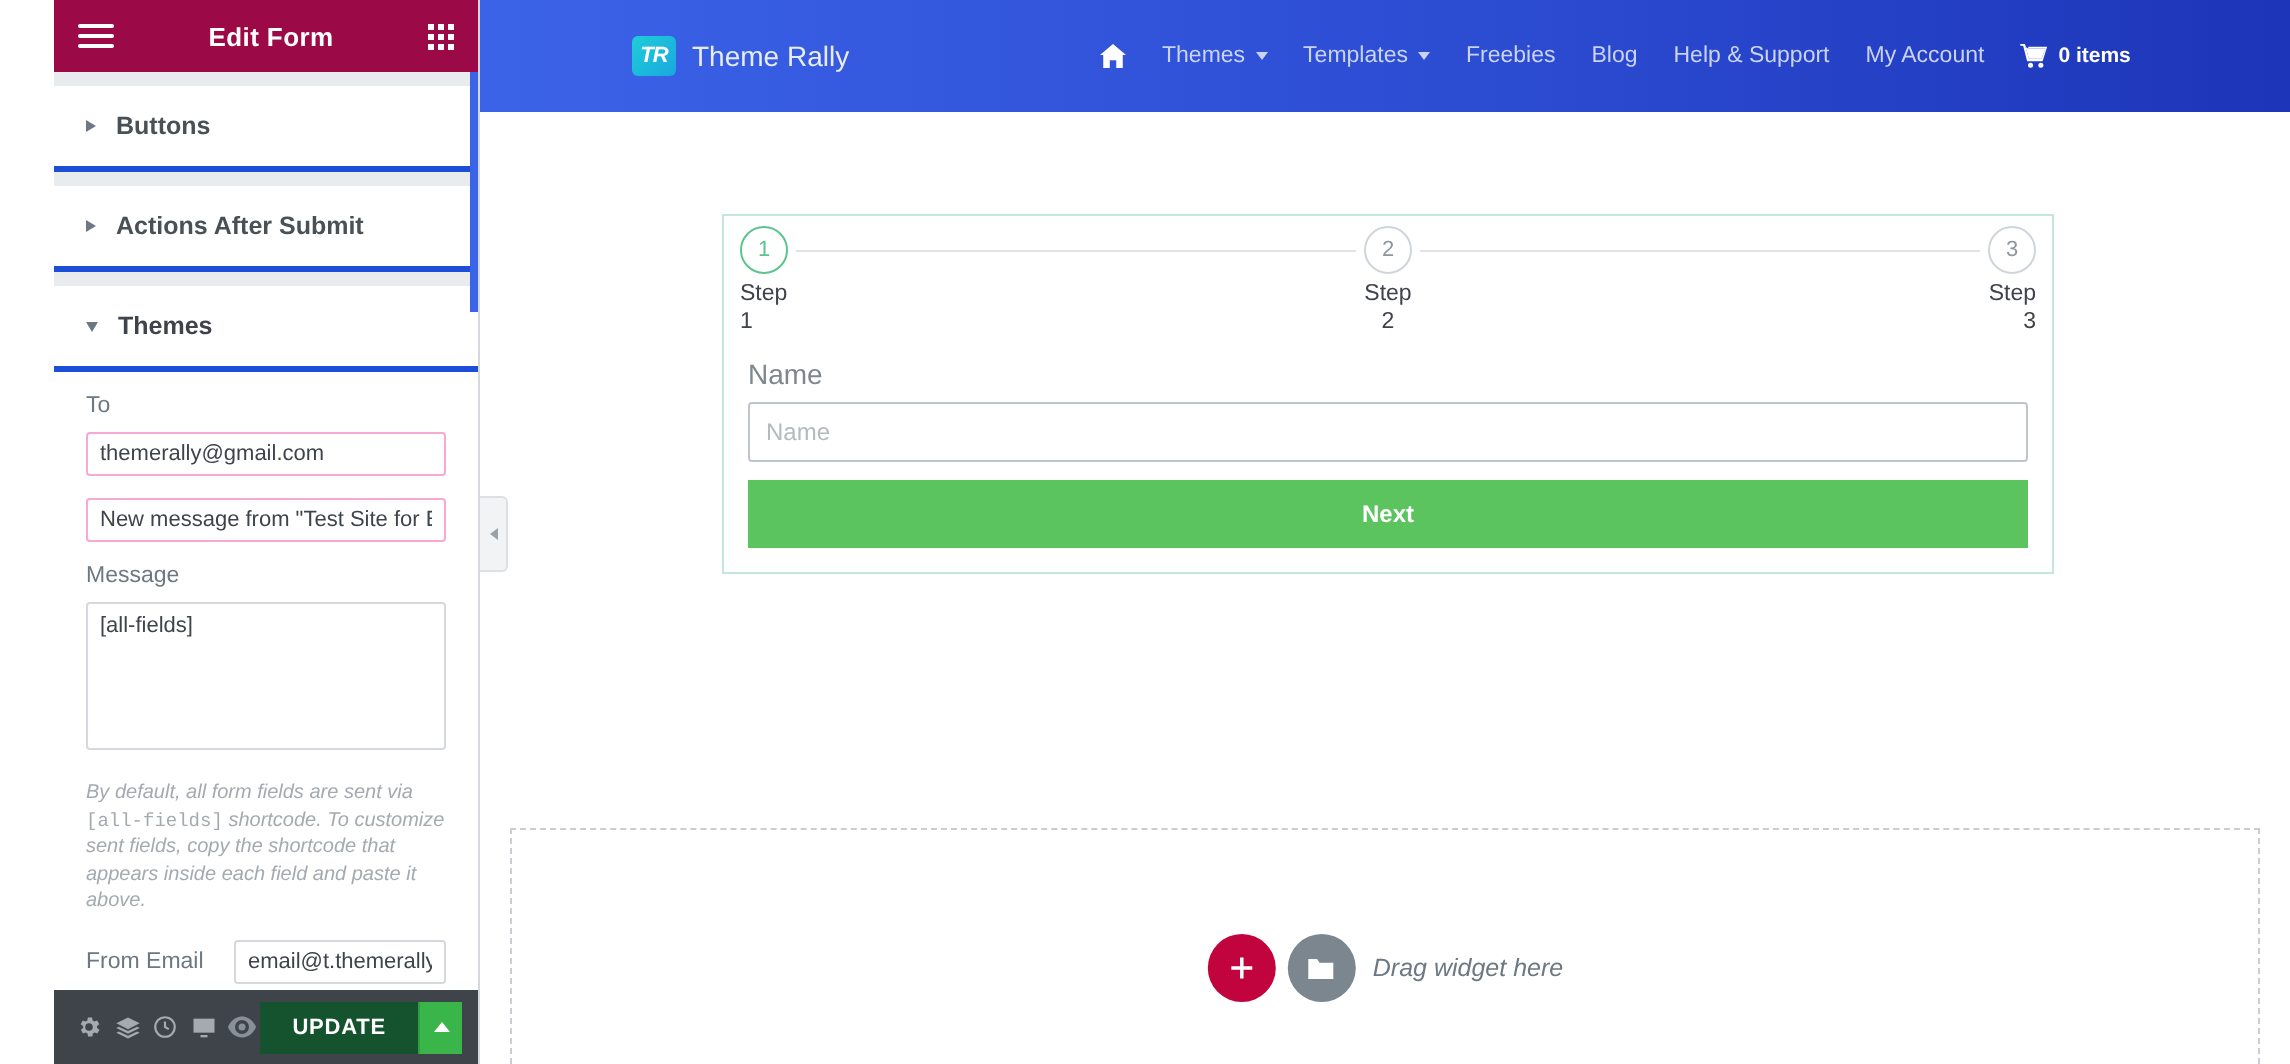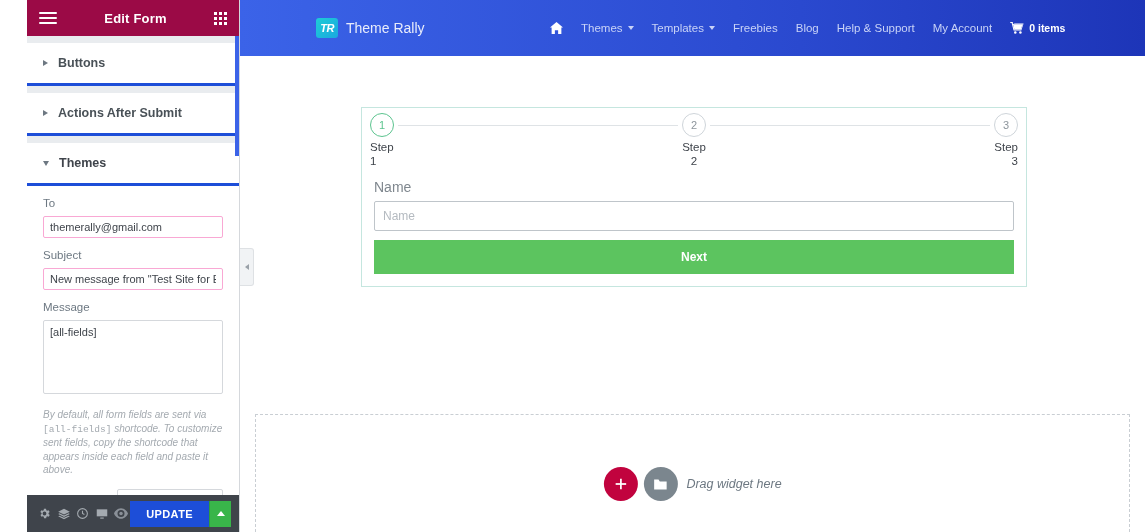--- a/index.html
+++ b/index.html
@@ -77,21 +77,21 @@
     height: 37px; background: #3f444b; flex: none;
     display: flex; align-items: center; padding: 0 8px; gap: 0;
   }
   .tool {
     width: 26px; height: 37px; display: flex; align-items: center; justify-content: center;
     cursor: pointer;
   }
   .tool svg { display: block; }
   #update-wrap { margin-left: auto; display: flex; height: 26px; }
   #update-btn {
-    background: #1d4ed8; color: #fff; font-size: 11px; font-weight: bold;
+    background: #14532d; color: #fff; font-size: 11px; font-weight: bold;
     letter-spacing: .4px; padding: 0 16px; display: flex; align-items: center;
     border: none; cursor: pointer; font-family: "Liberation Sans", sans-serif;
   }
   #update-arrow {
     background: #39b54a; width: 22px; display: flex; align-items: center; justify-content: center;
     border-left: 1px solid #2f9c3e; cursor: pointer;
   }
   #update-arrow i { width: 0; height: 0; border-bottom: 5px solid #fff;
     border-left: 4px solid transparent; border-right: 4px solid transparent; }
 
@@ -232,21 +232,20 @@
         <span class="caret down"></span>
         <span class="label">Themes</span>
       </div>
 
       <div class="ctrl">
         <div class="ctrl-label">To</div>
         <input type="text" value="themerally@gmail.com" style="">
       </div>
 
       <div class="ctrl">
-        <div class="ctrl-label">Subject</div>
         <input type="text" value="New message from &quot;Test Site for Experime" style="">
       </div>
 
       <div class="ctrl">
         <div class="ctrl-label">Message</div>
         <textarea style="">[all-fields]</textarea>
       </div>
 
       <div class="help">
         <span>By default, all form fields are sent via </span><code>[all-fields]</code><span> shortcode. To customize sent fields, copy the shortcode that appears inside each field and paste it above.</span>

